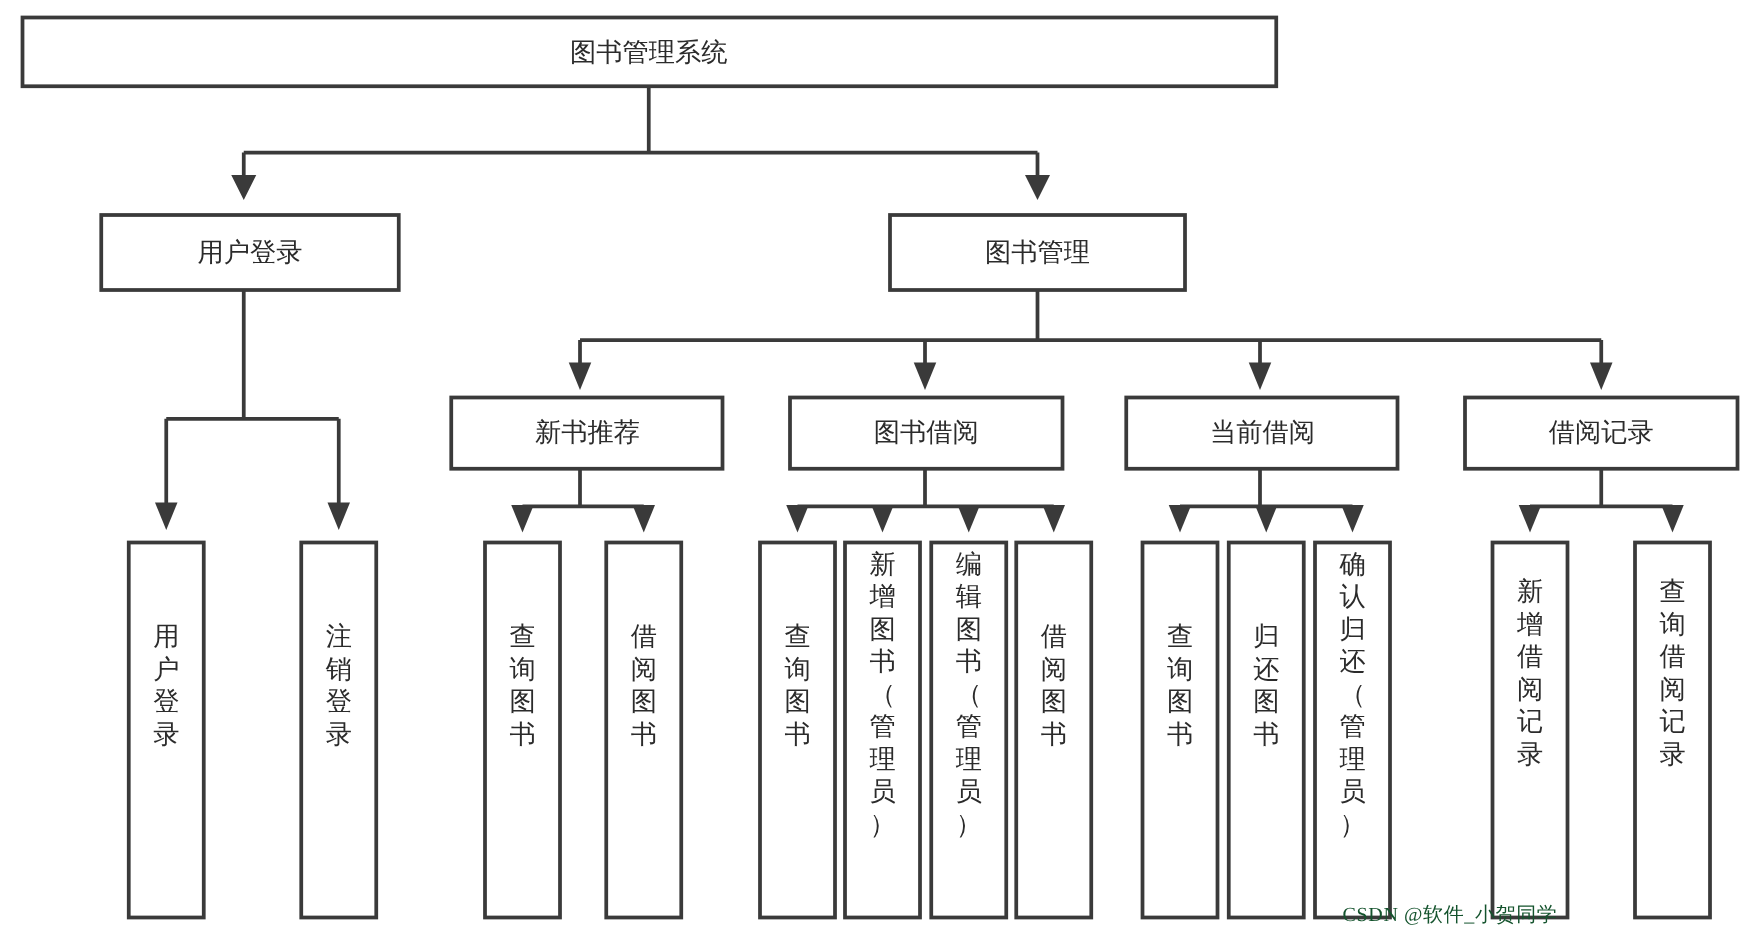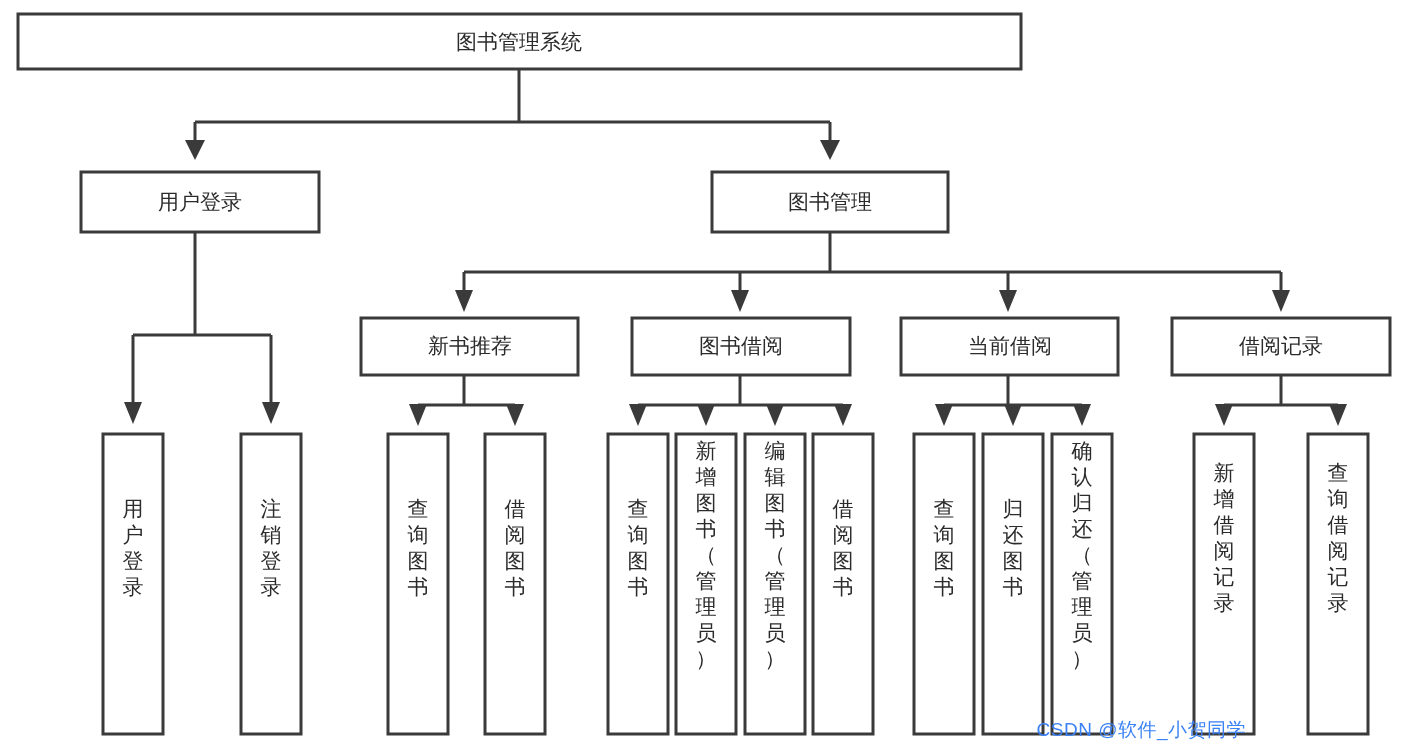--- a/index.html
+++ b/index.html
@@ -49,23 +49,23 @@
   .node-label-vertical {
     fill: #2b2b2b;
     font-family: "DejaVu Sans", "Liberation Sans", sans-serif;
     font-size: 21px;
     text-anchor: middle;
   }
   .watermark {
     position: absolute;
     right: 8px;
     bottom: 4px;
-    font-family: Liberation Sans, sans-serif;
-    font-size: 19px;
-    color: #3b82f6;
+    font-family: Liberation Serif, serif;
+    font-size: 16px;
+    color: #14532d;
     white-space: nowrap;
     letter-spacing: 0.5px;
   }
 </style>
 </head>
 <body>
 
 <div id="diagram-root">
 
 <svg class="diagram" viewBox="0 0 1405 747" xmlns="http://www.w3.org/2000/svg">

